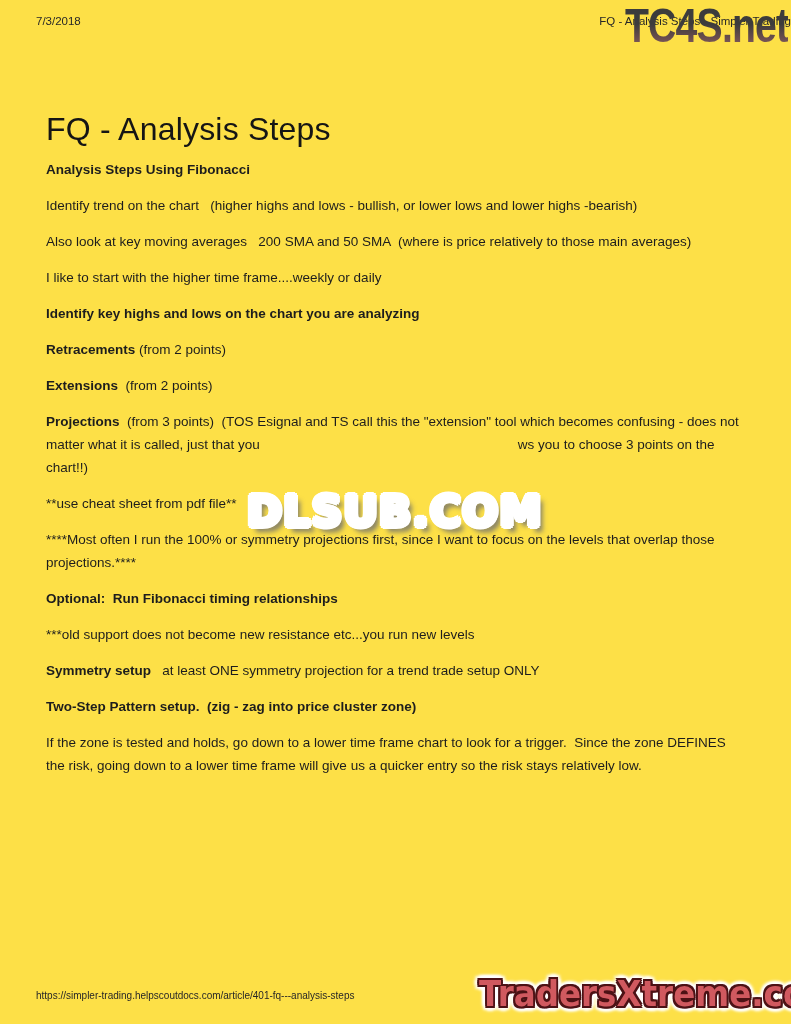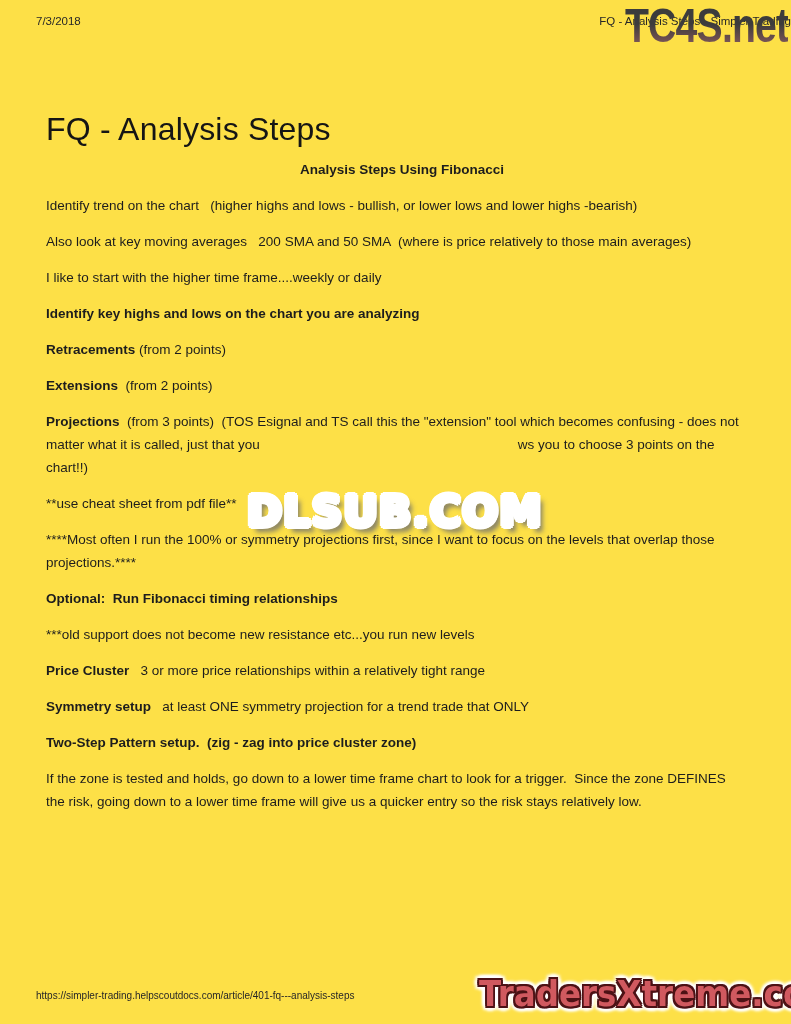--- a/index.html
+++ b/index.html
@@ -24,21 +24,21 @@
   }
   .article { position:absolute; left:46px; top:64px; width:712px;margin-top:46px; }
   .article-title {
     font-size:32px; line-height:38px; font-weight:400; margin:0 0 10px 0;
     color:#151515; letter-spacing:0.2px;
   }
   .para {
     font-size:13.5px; line-height:23px; margin:0 0 13px 0;
     white-space:pre-wrap; color:#1d1d1d;
   }
-  .para.center { text-align:center; }
+  .para.center { text-align:left; }
   .b { font-weight:bold; }
   .gap { display:inline-block; height:1px; }
   .wm-dlsub {
     position:absolute; left:247px; top:488px;
     font-size:42px; line-height:48px; font-weight:800; letter-spacing:1.5px;
     font-family:"DejaVu Sans","Liberation Sans",sans-serif;
     background:linear-gradient(180deg,#e04a4e 0%,#c41e23 48%,#8e1114 100%);
     -webkit-background-clip:text; background-clip:text; color:transparent;
     text-shadow:
       -2px -2px 0 #ffffff, 2px -2px 0 #ffffff, -2px 2px 0 #ffffff, 2px 2px 0 #ffffff,
@@ -81,22 +81,21 @@
         <div class="para"><span class="b">Retracements</span><span> (from 2 points)</span></div>
         <div class="para"><span class="b">Extensions</span><span>  (from 2 points)</span></div>
         <div class="para"><span class="b">Projections</span><span>  (from 3 points)  (TOS Esignal and TS call this the "extension" tool which becomes confusing - does not
 matter what it is called, just that you</span><span class="gap" style="width: 258px;"></span><span>ws you to choose 3 points on the
 chart!!)</span></div>
         <div class="para"><span>**use cheat sheet from pdf file**</span></div>
         <div class="para"><span>****Most often I run the 100% or symmetry projections first, since I want to focus on the levels that overlap those
 projections.****</span></div>
         <div class="para"><span class="b">Optional:  Run Fibonacci timing relationships</span></div>
         <div class="para"><span>***old support does not become new resistance etc...you run new levels</span></div>
-        <div class="para"><span class="b">Price Cluster</span><span>   3 or more price relationships within a relatively tight range</span></div>
-        <div class="para"><span class="b">Symmetry setup</span><span>   at least ONE symmetry projection for a trend trade that ONLY</span></div>
+        <div class="para"><span class="b">Symmetry setup</span><span>   at least ONE symmetry projection for a trend trade setup ONLY</span></div>
         <div class="para"><span class="b">Two-Step Pattern setup.  (zig - zag into price cluster zone)</span></div>
         <div class="para"><span>If the zone is tested and holds, go down to a lower time frame chart to look for a trigger.  Since the zone DEFINES
 the risk, going down to a lower time frame will give us a quicker entry so the risk stays relatively low.</span></div>
       </div>
   </div>
 
   <div class="wm-dlsub">DLSUB.COM</div>
 
   <div class="footer-url">https://simpler-trading.helpscoutdocs.com/article/401-fq---analysis-steps</div>
   <div class="wm-traders">TradersXtreme.com</div>

